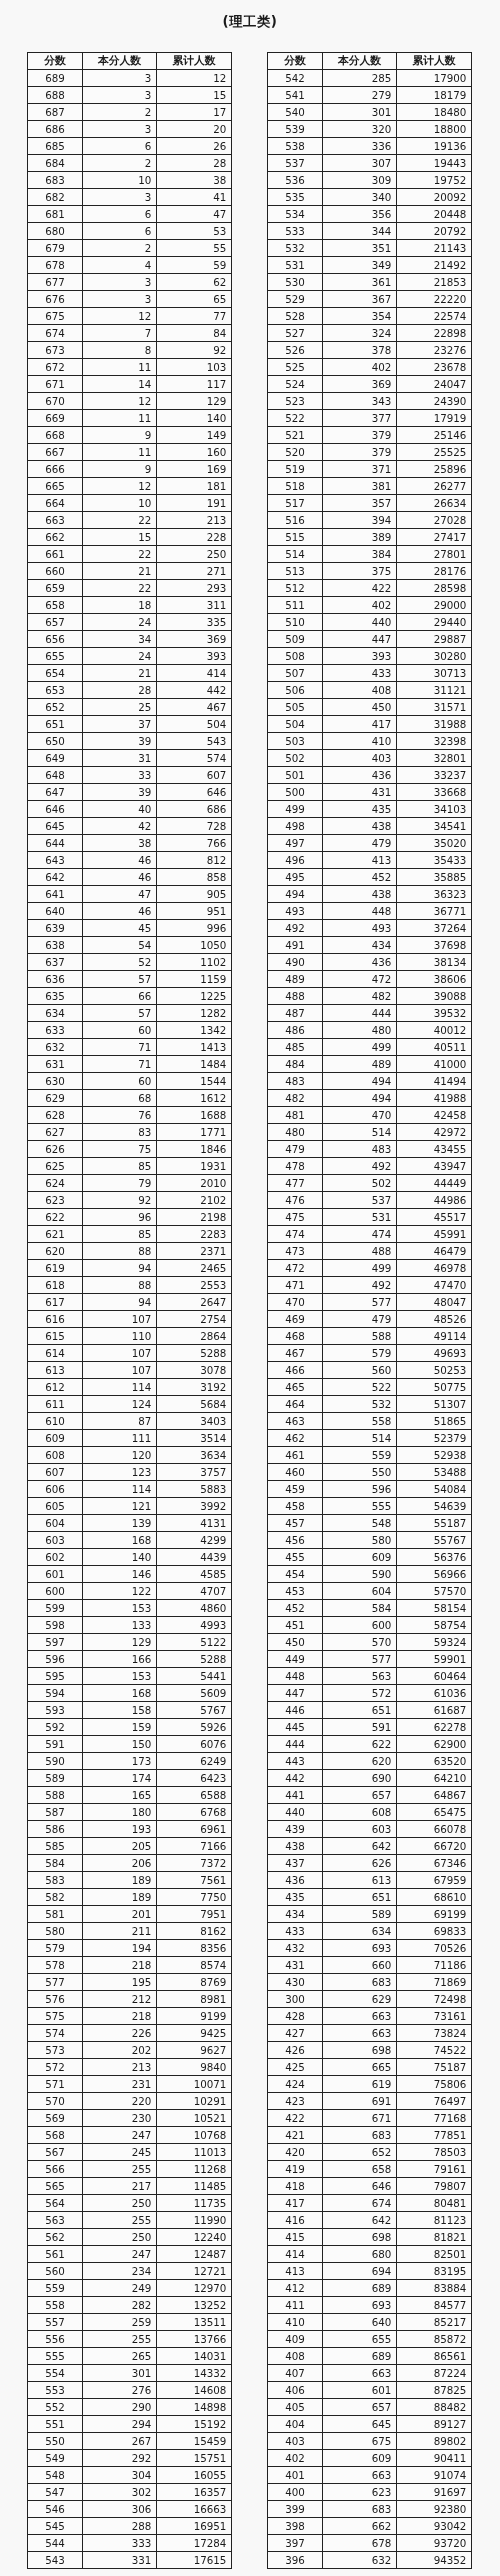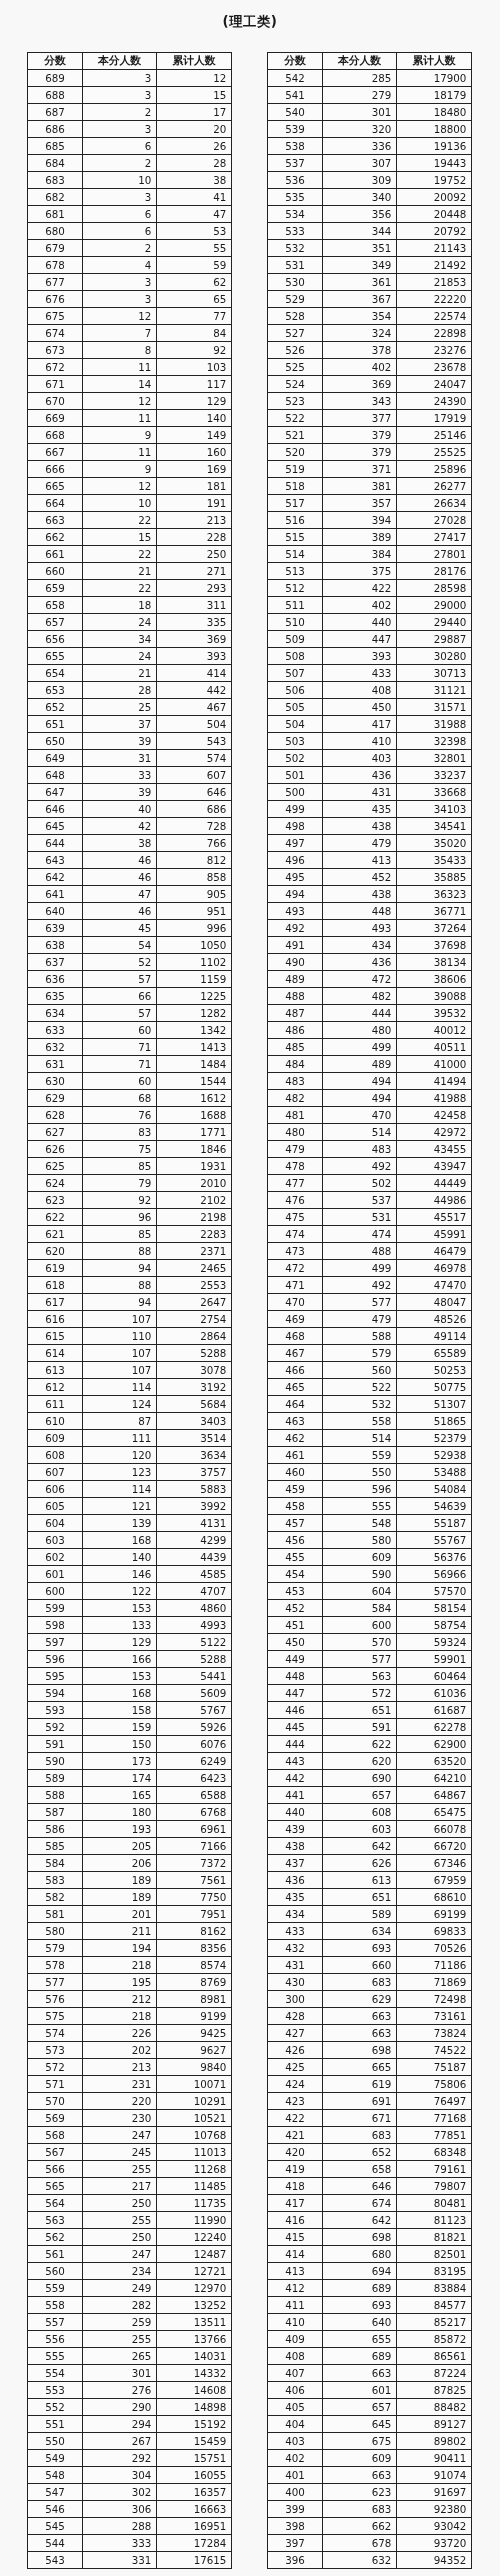--- a/index.html
+++ b/index.html
@@ -1172,21 +1172,21 @@
         <td class="n">48526</td>
       </tr>
       <tr>
         <td class="s">468</td>
         <td class="n">588</td>
         <td class="n">49114</td>
       </tr>
       <tr>
         <td class="s">467</td>
         <td class="n">579</td>
-        <td class="n">65589</td>
+        <td class="n">49693</td>
       </tr>
       <tr>
         <td class="s">466</td>
         <td class="n">560</td>
         <td class="n">50253</td>
       </tr>
       <tr>
         <td class="s">465</td>
         <td class="n">522</td>
         <td class="n">50775</td>
@@ -1407,21 +1407,21 @@
         <td class="n">77168</td>
       </tr>
       <tr>
         <td class="s">421</td>
         <td class="n">683</td>
         <td class="n">77851</td>
       </tr>
       <tr>
         <td class="s">420</td>
         <td class="n">652</td>
-        <td class="n">68348</td>
+        <td class="n">78503</td>
       </tr>
       <tr>
         <td class="s">419</td>
         <td class="n">658</td>
         <td class="n">79161</td>
       </tr>
       <tr>
         <td class="s">418</td>
         <td class="n">646</td>
         <td class="n">79807</td>

